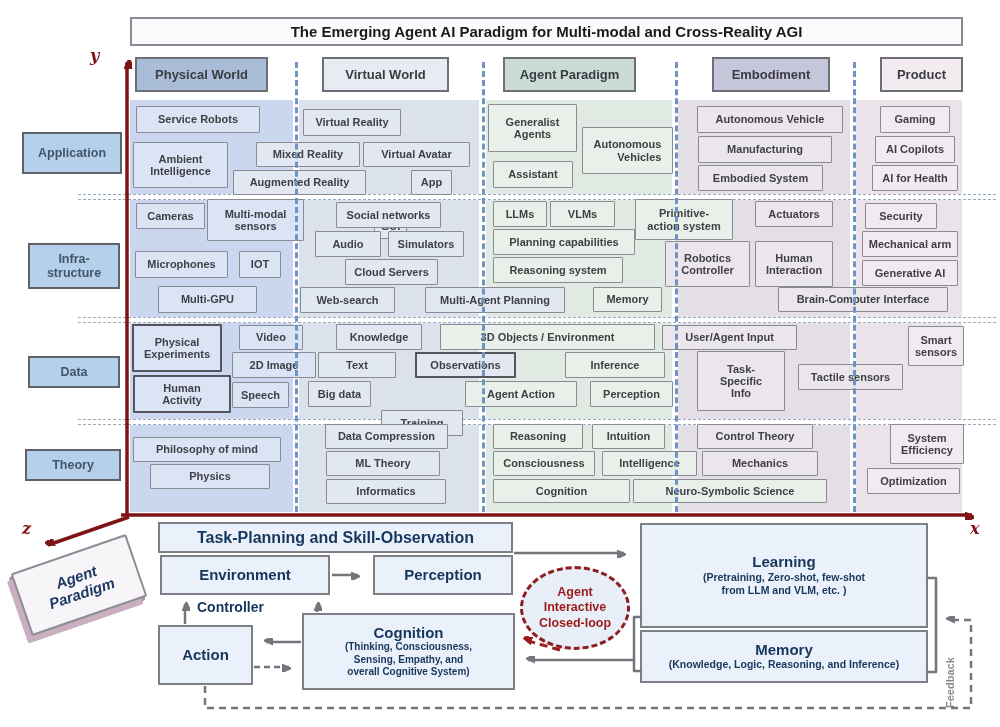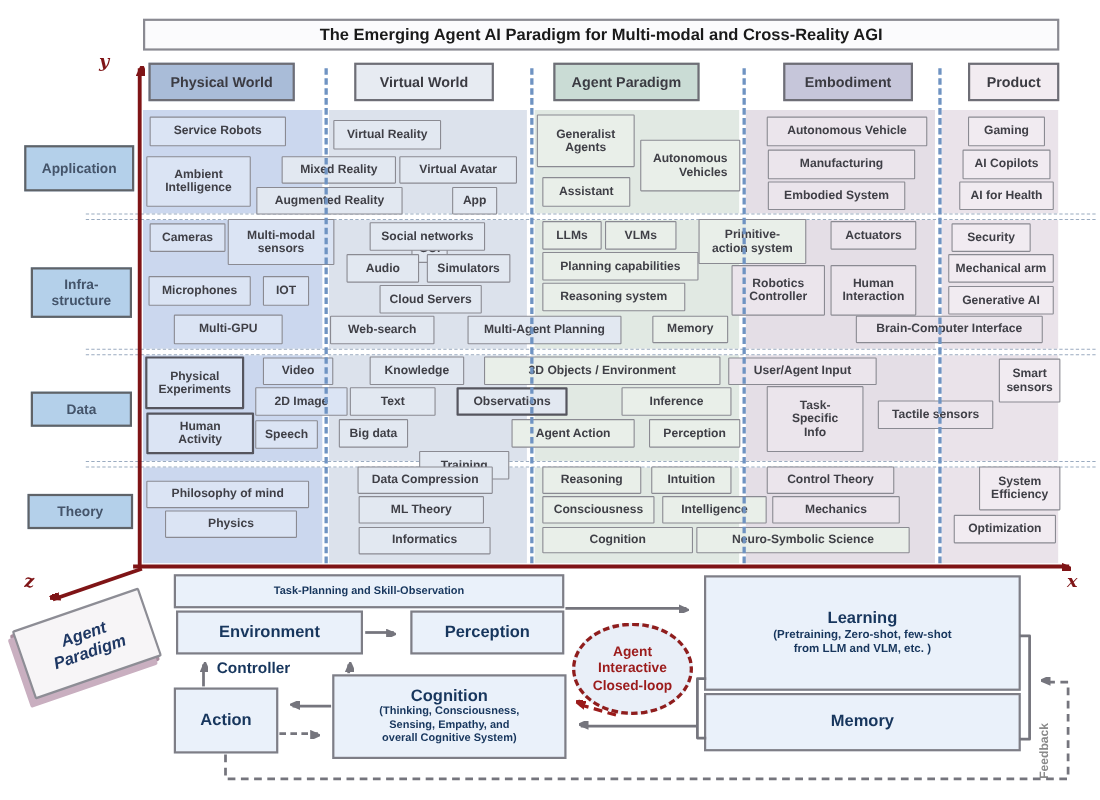--- a/index.html
+++ b/index.html
@@ -17,21 +17,21 @@
   .cell{position:absolute;border:1.5px solid #8a8a92;box-sizing:border-box;border-radius:1px;
     display:flex;align-items:center;justify-content:center;text-align:center;
     font-weight:bold;font-size:11px;color:#3f3f46;white-space:pre-line;line-height:1.12;z-index:2;padding:1px;}
   .cell.strong{border:2px solid #55555e;}
   .vdiv{position:absolute;top:62px;height:450px;width:0;border-left:3.5px dashed #6f93c2;z-index:3;}
   .hdivider{position:absolute;left:78px;width:918px;height:4px;background:#fff;
     border-top:1.5px dashed #9aabc0;border-bottom:1.5px dashed #9aabc0;z-index:1;}
   .fbox{position:absolute;background:#eaf1fa;border:2px solid #7e7e86;box-sizing:border-box;color:#17365d;
     display:flex;flex-direction:column;align-items:center;justify-content:center;text-align:center;z-index:2;}
   .fbox .t{font-weight:bold;font-size:15px;line-height:1.1;}
-  .fbox .t.sm{font-size:10px;}
+  .fbox .t.sm{font-size:16px;}
   .fbox .s{font-weight:bold;font-size:10.5px;white-space:pre-line;line-height:1.25;}
   .flowlabel{position:absolute;font-weight:bold;font-size:14px;color:#17365d;z-index:2;}
   .bubble{position:absolute;left:520px;top:566px;width:110px;height:84px;background:#e9eff8;
     border:3px dashed #8f1d1d;border-radius:50%;box-sizing:border-box;display:flex;align-items:center;justify-content:center;
     text-align:center;font-weight:bold;font-size:12.5px;color:#9b1b1b;white-space:pre-line;line-height:1.25;z-index:4;}
   .feedback{position:absolute;left:944px;top:628px;height:80px;writing-mode:vertical-rl;transform:rotate(180deg);
     font-weight:bold;font-size:11px;color:#8a8a8a;display:flex;align-items:center;z-index:2;}
   .box3d{position:absolute;left:18px;top:552px;width:122px;height:66px;transform:rotate(-19deg);
     background:#f7f5f7;border:2px solid #8d8d95;border-radius:2px;box-sizing:border-box;
     box-shadow:-6px 6px 0 0 #c9afc0,-3px 3px 0 0 #a98d9e;
@@ -185,20 +185,21 @@
 Sensing, Empathy, and
 overall Cognitive System)</div>
   </div>
   <div class="fbox" style="left:640px;top:523px;width:288px;height:105px">
     <div class="t">Learning</div>
     <div class="s">(Pretraining, Zero-shot, few-shot
 from LLM and VLM, etc. )</div>
   </div>
   <div class="fbox" style="left:640px;top:630px;width:288px;height:53px">
     <div class="t">Memory</div>
+    <div class="s">(Knowledge, Logic, Reasoning, and Inference)</div>
   </div>
 
   <div class="bubble">Agent
 Interactive
 Closed-loop</div>
 
   <div class="feedback">Feedback</div>
 
   <div class="box3d">Agent
 Paradigm</div>

